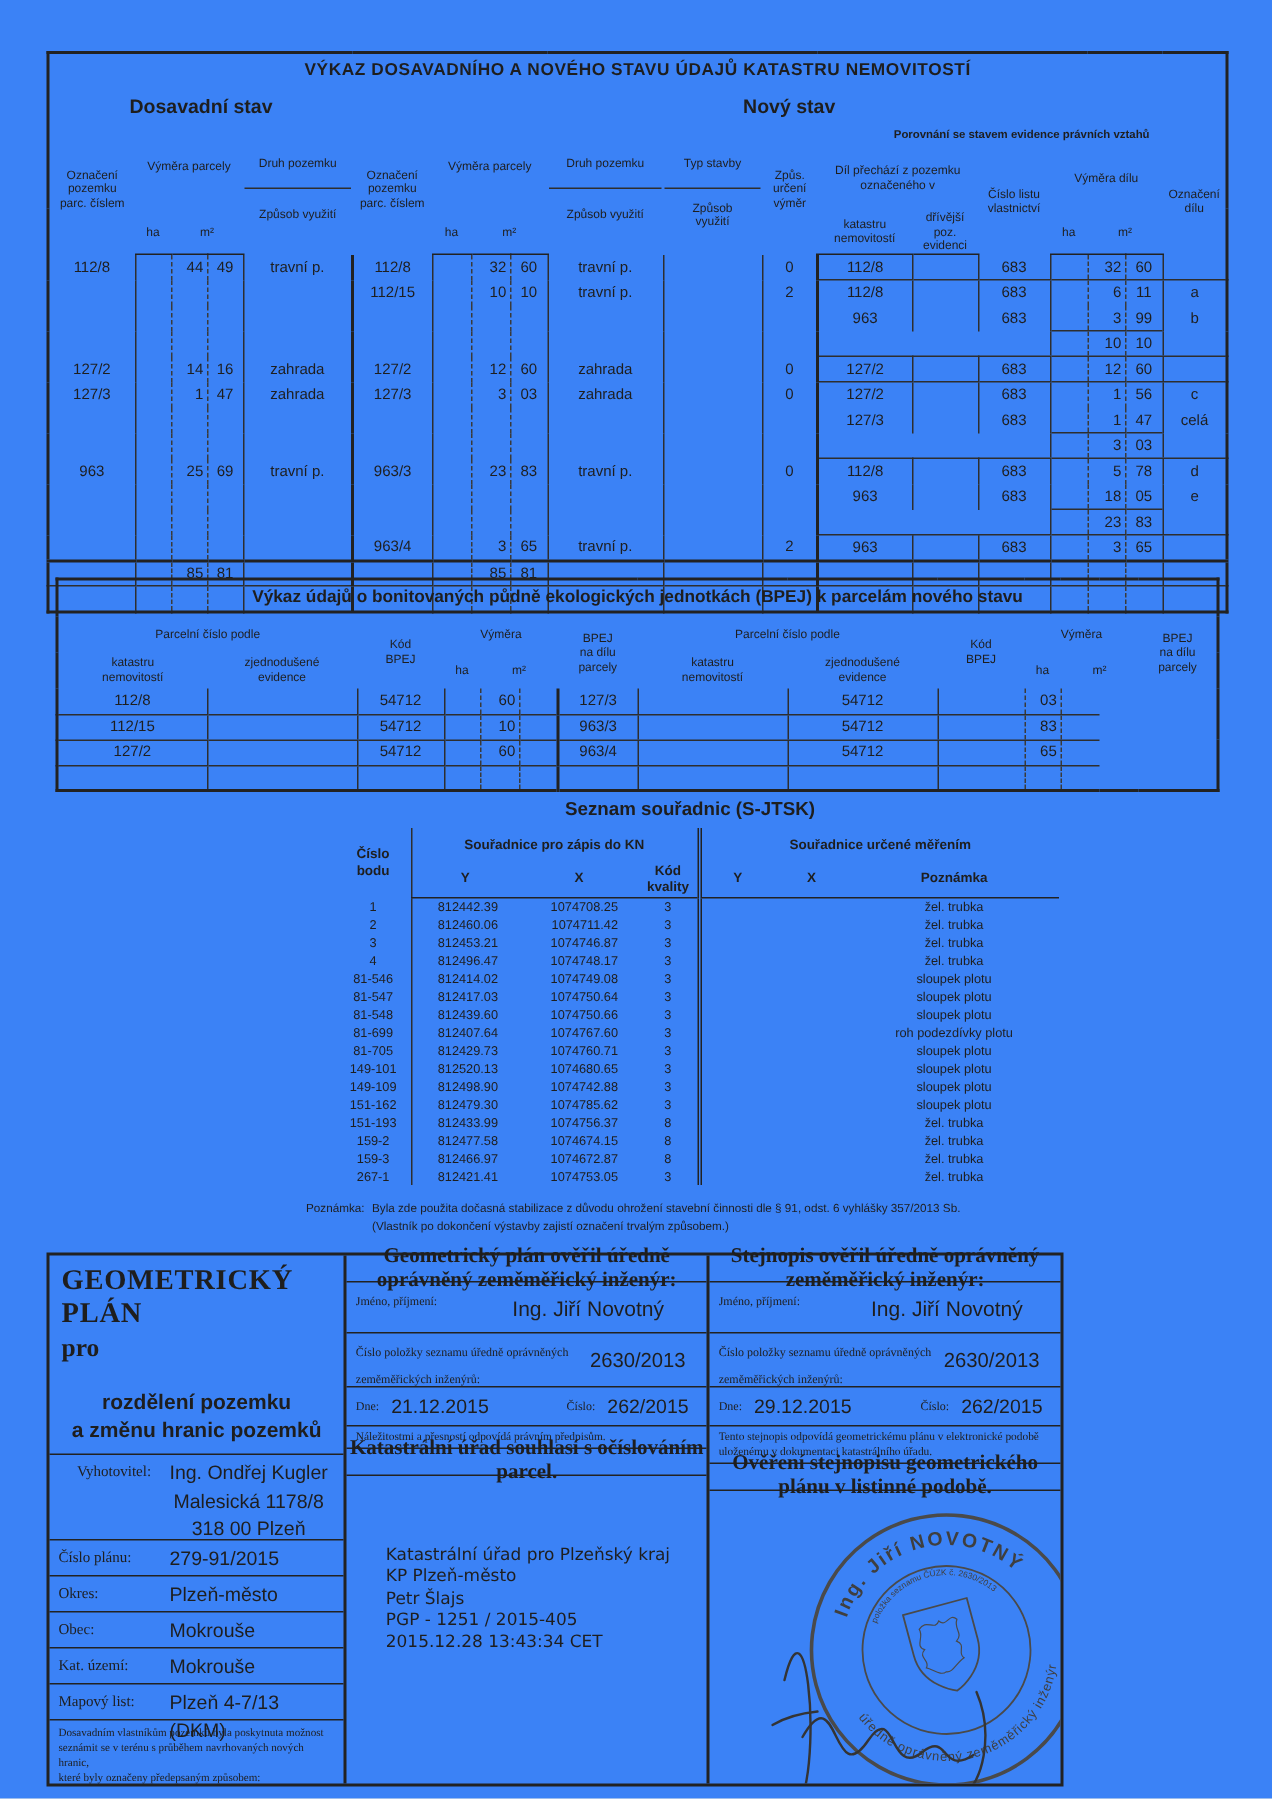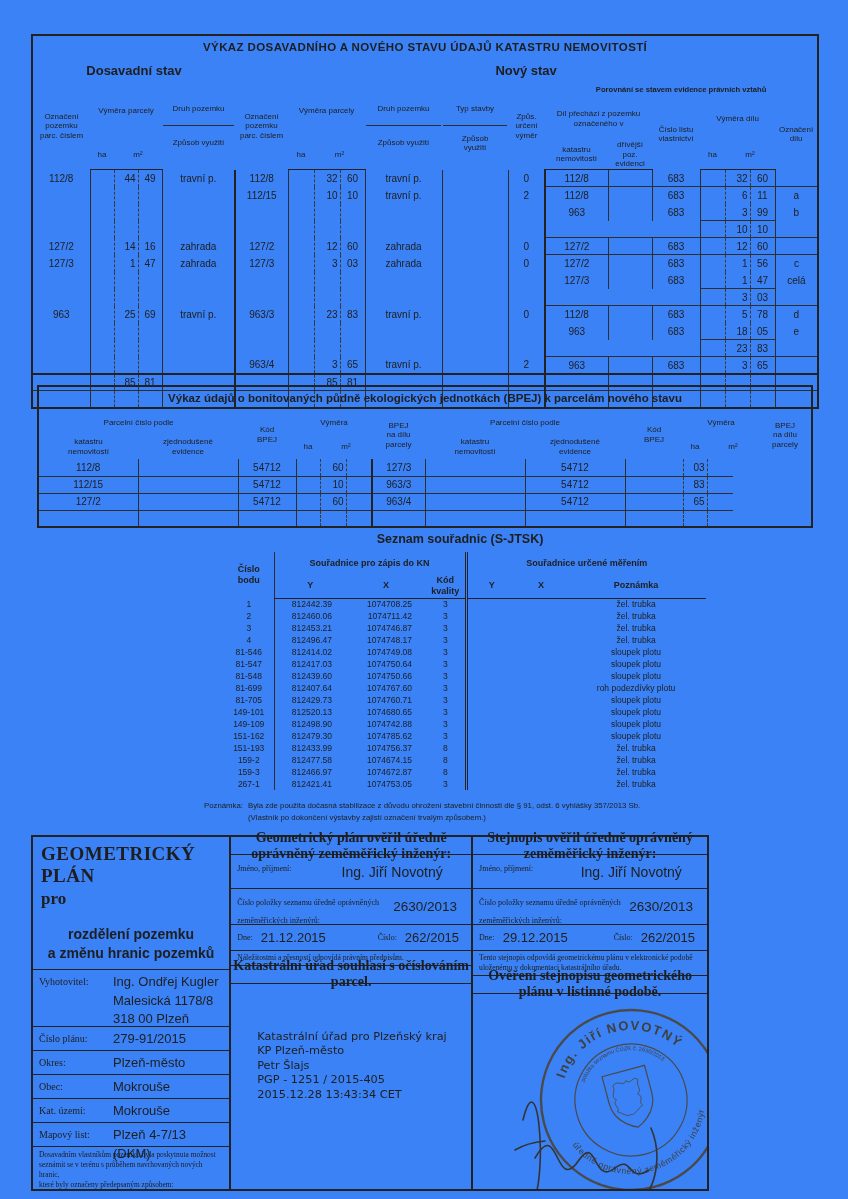--- a/index.html
+++ b/index.html
@@ -60,21 +60,21 @@
   .bcol-left{width:229px;}
   .bcol-mid{width:282px;border-left:2px solid #222;}
   .bcol-right{width:275px;border-left:2px solid #222;}
   .gp-head{height:122px;border-bottom:1px solid #222;padding:6px 8px;}
   .gp-title{font-family:"Liberation Serif",serif;font-weight:bold;font-size:19px;letter-spacing:.5px;}
   .gp-pro{font-family:"Liberation Serif",serif;font-weight:bold;font-size:17px;margin-top:2px;}
   .gp-purpose{margin-top:16px;text-align:center;font-size:14px;font-weight:bold;white-space:pre-line;line-height:1.35;}
   .fld{display:flex;border-bottom:1px solid #222;padding:3px 6px;box-sizing:border-box;}
   .fld .flabel{width:74px;font-family:"Liberation Serif",serif;font-size:10px;padding-top:3px;flex:none;}
   .fld .fvalue{font-size:13px;white-space:pre-line;line-height:1.45;}
-  .fld-tall{height:57px;}
+  .fld-tall{height:57px;text-align:center;}
   .fld-std{height:24px;}
   .gp-note{border-bottom:0;padding:3px 6px;font-family:"Liberation Serif",serif;font-size:7.4px;
            line-height:1.35;white-space:pre-line;}
   .gp-marking{flex:1;display:flex;align-items:center;justify-content:center;
               font-size:14px;font-weight:bold;font-style:italic;margin-top:15px;}
   .vhdr{height:17px;border-bottom:1px solid #222;display:flex;align-items:center;justify-content:center;
         font-family:"Liberation Serif",serif;font-weight:bold;font-size:14px;text-align:center;padding:0 2px;}
   .vrow{border-bottom:1px solid #222;position:relative;box-sizing:border-box;padding:2px 6px;}
   .vname{height:34px;}
   .vnum{height:36px;}

